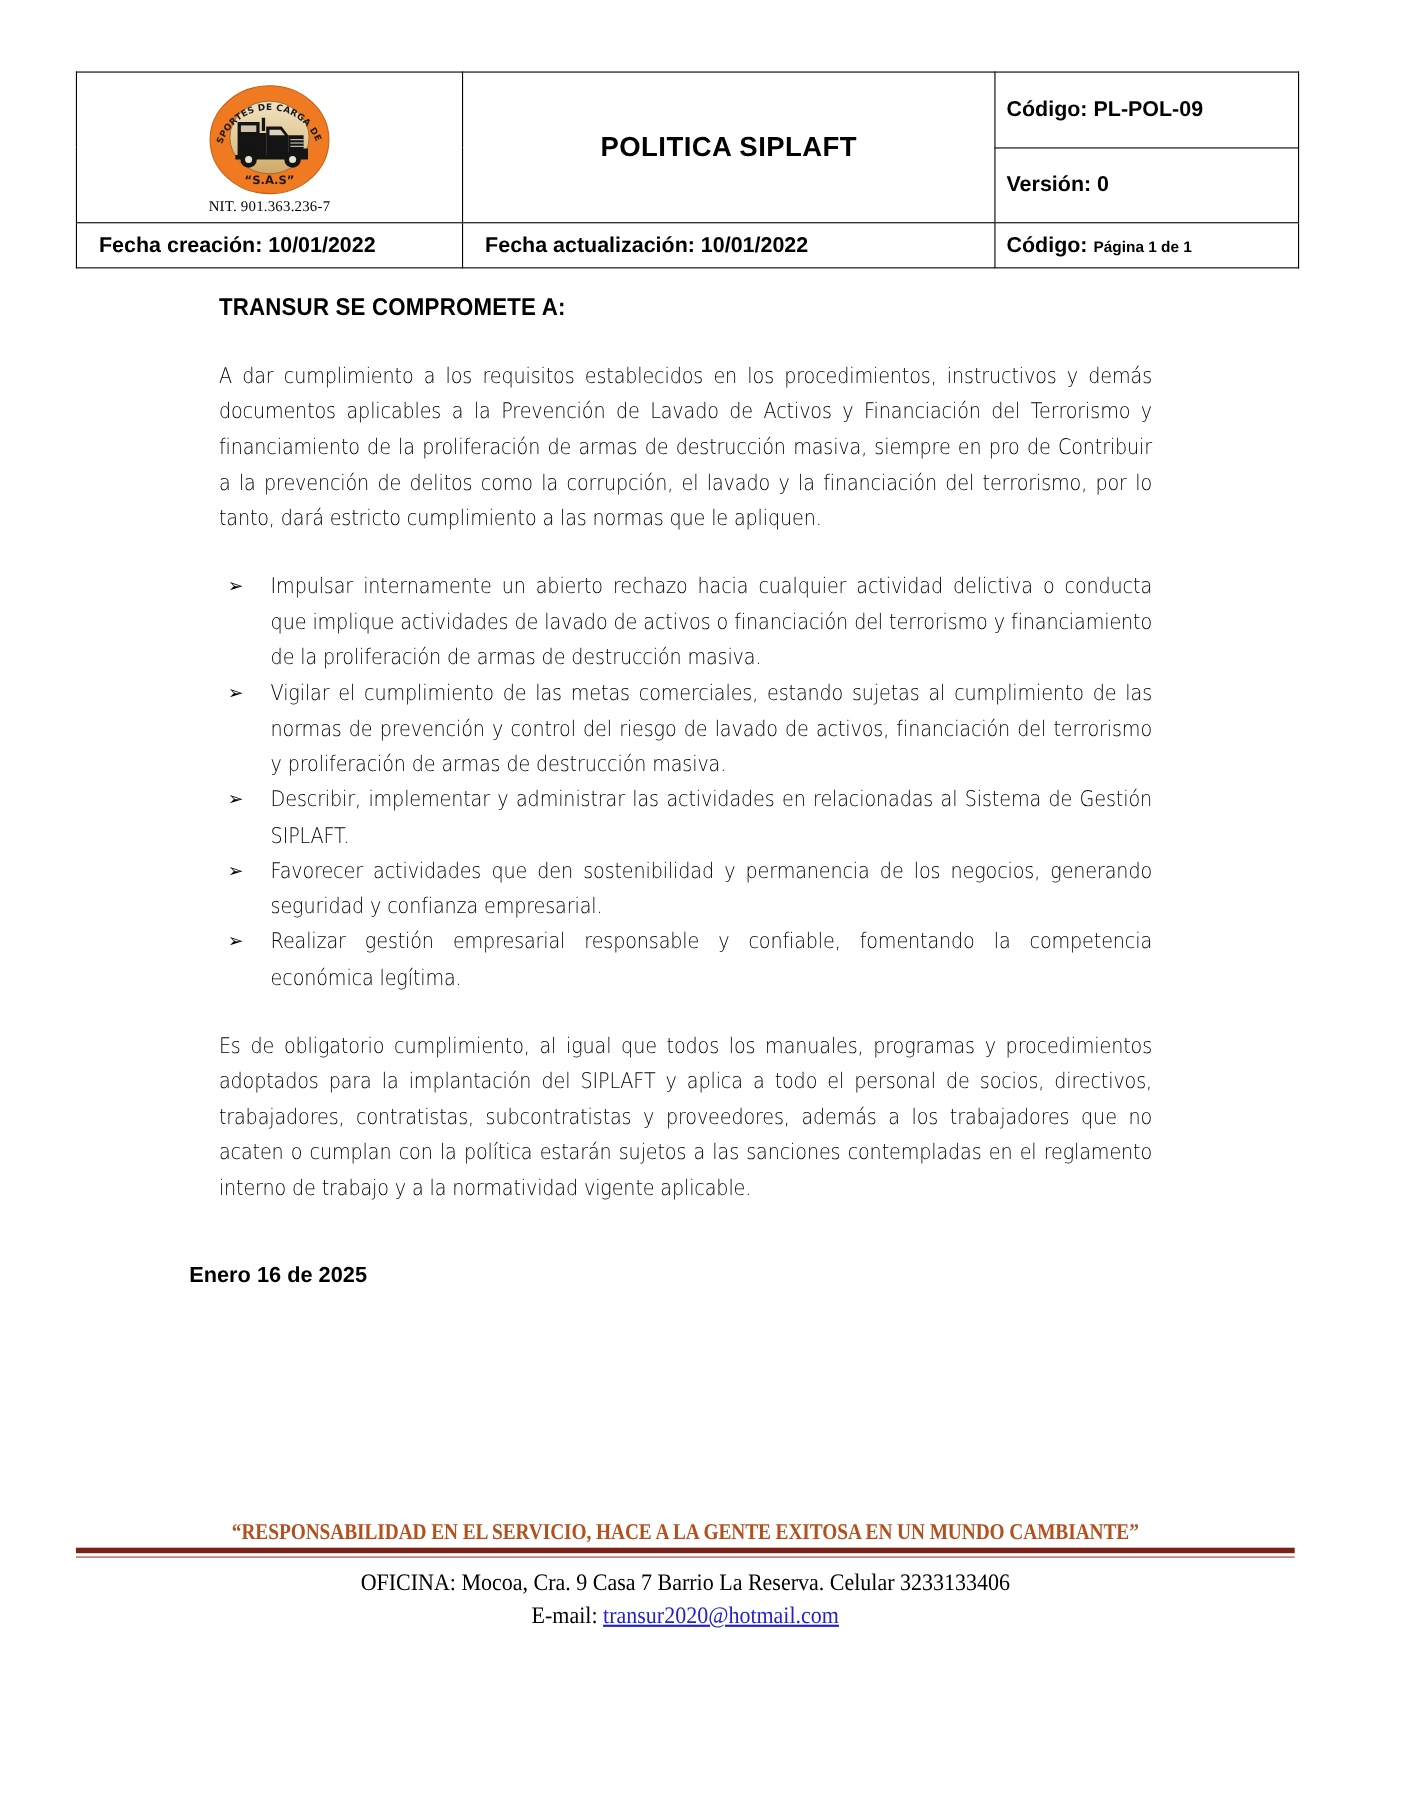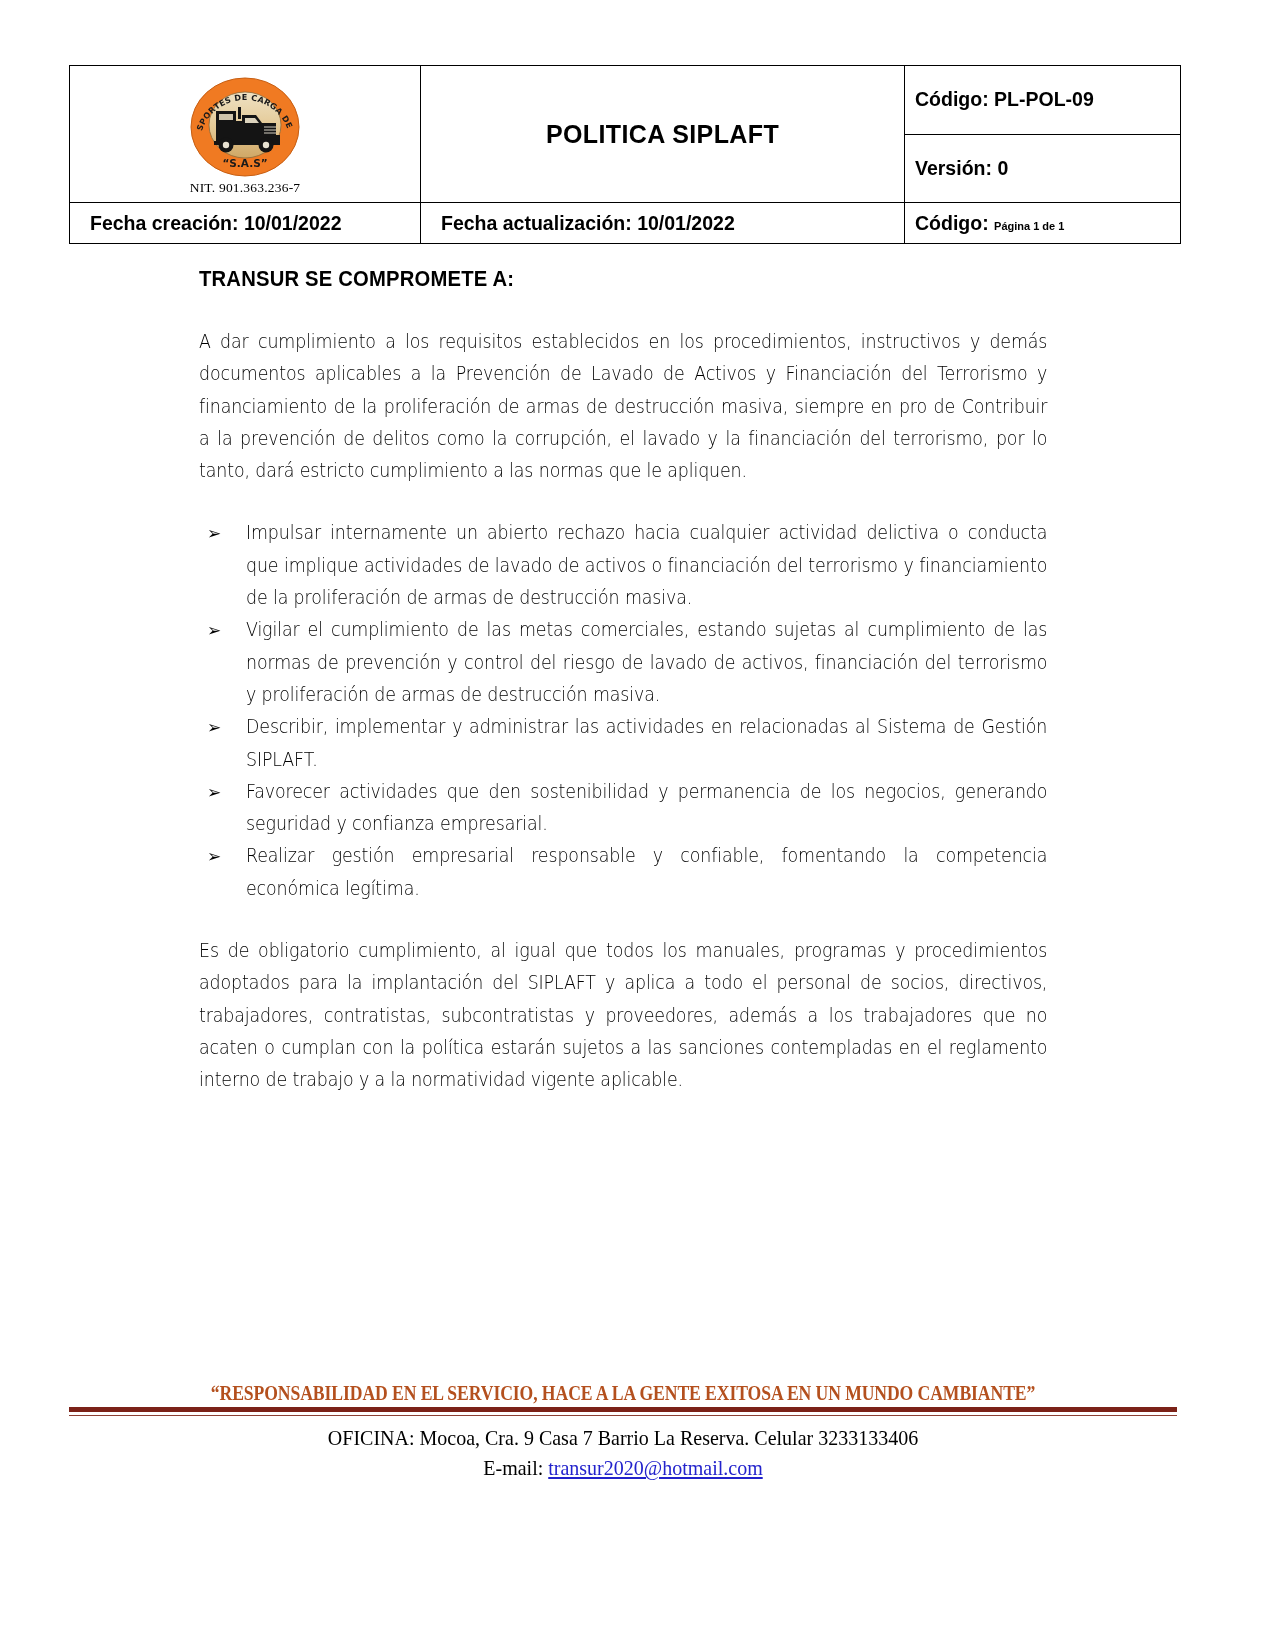--- a/index.html
+++ b/index.html
@@ -58,21 +58,21 @@
   }
   .kv {
     font-family: "Liberation Sans", sans-serif;
     font-size: 19.5px;
     font-weight: bold;
     padding: 7px 0 7px 10px;
     white-space: nowrap;
   }
   .kv .lbl { font-weight: bold; }
   .kv .val { font-weight: bold; }
-  .kv.small-val .val { font-size: 11px; }
+  .kv.small-val .val { font-size: 14px; }
   .cell-pad-l { padding-left: 10px !important; }
   .row-dates td { height: 40px; }
 
   
   .logo-wrap {
     display: flex;
     flex-direction: column;
     align-items: center;
     justify-content: center;
   }
@@ -335,20 +335,21 @@
       <li>
         <span class="bmark">➢</span>
         <span class="btxt">Realizar gestión empresarial responsable y confiable, fomentando la competencia económica legítima.</span>
       </li>
     </ul>
 
     <p class="para para-block2">Es de obligatorio cumplimiento, al igual que todos los manuales, programas y procedimientos adoptados para la implantación del SIPLAFT y aplica a todo el personal de socios, directivos, trabajadores, contratistas, subcontratistas y proveedores, además a los trabajadores que no acaten o cumplan con la política estarán sujetos a las sanciones contempladas en el reglamento interno de trabajo y a la normatividad vigente aplicable.</p>
   </div>
 
   <div class="sig">
+    <div>Enero 16 de 2025</div>
   </div>
 
   <div class="footer">
     <div class="tagline">“RESPONSABILIDAD EN EL SERVICIO, HACE A LA GENTE EXITOSA EN UN MUNDO CAMBIANTE”</div>
     <div class="div-thick"></div>
     <div class="div-thin"></div>
     <div class="contact">
       <div>OFICINA: Mocoa, Cra. 9 Casa 7 Barrio La Reserva. Celular 3233133406</div>
       <div>
         <span>E-mail:</span>

